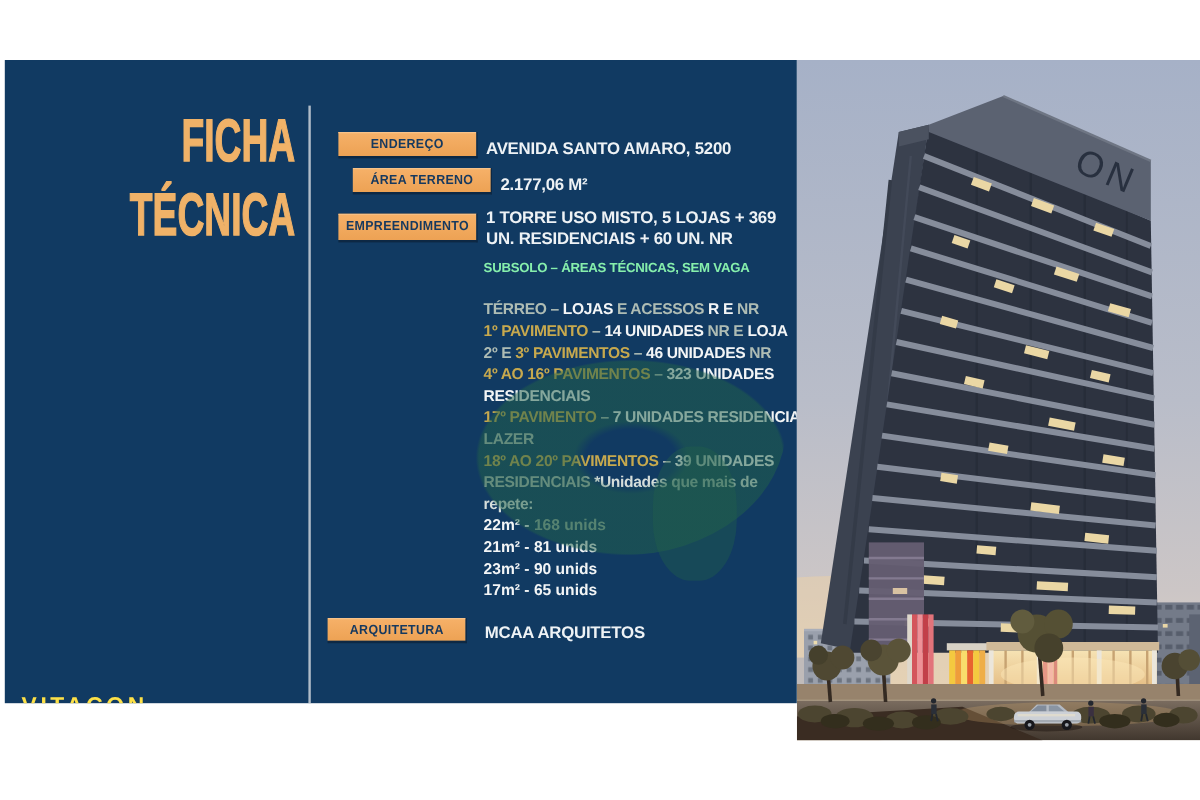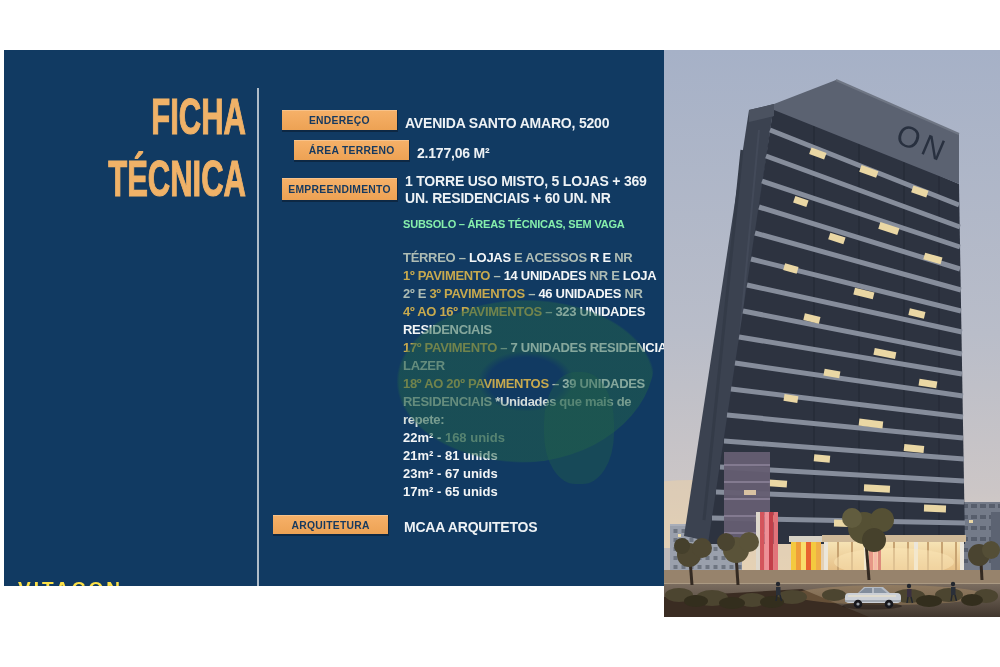--- a/index.html
+++ b/index.html
@@ -80,21 +80,21 @@
       <div class="subsolo">SUBSOLO – ÁREAS TÉCNICAS, SEM VAGA</div>
       <div>
           <div class="line line-cond"><span class="tone-dim">TÉRREO – </span><span class="tone-bold">LOJAS</span><span class="tone-dim"> E ACESSOS </span><span class="tone-bold">R E </span><span class="tone-dim">NR</span></div>
           <div class="line line-cond"><span class="tone-gold">1º PAVIMENTO</span><span class="tone-dim"> – </span><span class="tone-bold">14 UNIDADES</span><span class="tone-dim"> NR E </span><span class="tone-bold">LOJA</span></div>
           <div class="line line-cond"><span class="tone-dim">2º E </span><span class="tone-gold">3º PAVIMENTOS</span><span class="tone-dim"> – </span><span class="tone-bold">46 UNIDADES</span><span class="tone-dim"> NR</span></div>
           <div class="line line-cond"><span class="tone-gold">4º AO 16º PAVIMENTOS</span><span class="tone-dim"> – </span><span class="tone-bold">323 UNIDADES</span><br><span class="tone-bold">RESIDENCIAIS</span></div>
           <div class="line line-cond"><span class="tone-gold">17º PAVIMENTO</span><span class="tone-dim"> – </span><span class="tone-bold">7 UNIDADES RESIDENCIAIS E</span><br><span class="tone-dim">LAZER</span></div>
           <div class="line line-cond"><span class="tone-gold">18º AO 20º PAVIMENTOS</span><span class="tone-dim"> – </span><span class="tone-bold">39 UNIDADES</span><br><span class="tone-dim">RESIDENCIAIS </span><span class="tone-note">*Unidades que mais de</span><br><span class="tone-note">repete:</span></div>
           <div class="line line-soft"><span class="tone-soft">22m² - </span><span class="tone-softdim">168 unids</span></div>
           <div class="line line-soft"><span class="tone-soft">21m² - </span><span class="tone-soft">81 unids</span></div>
-          <div class="line line-soft"><span class="tone-soft">23m² - </span><span class="tone-soft">67 unids</span></div>
+          <div class="line line-soft"><span class="tone-soft">23m² - </span><span class="tone-soft">90 unids</span></div>
           <div class="line line-soft"><span class="tone-soft">17m² - </span><span class="tone-soft">65 unids</span></div>
         </div>
     </div>
 
     <div class="frow lowrow" style="left:269px;top:465px;">
       <div class="badge low">
         <span>ARQUITETURA</span>
         </div>
       <div class="fval">MCAA ARQUITETOS</div>
     </div>

